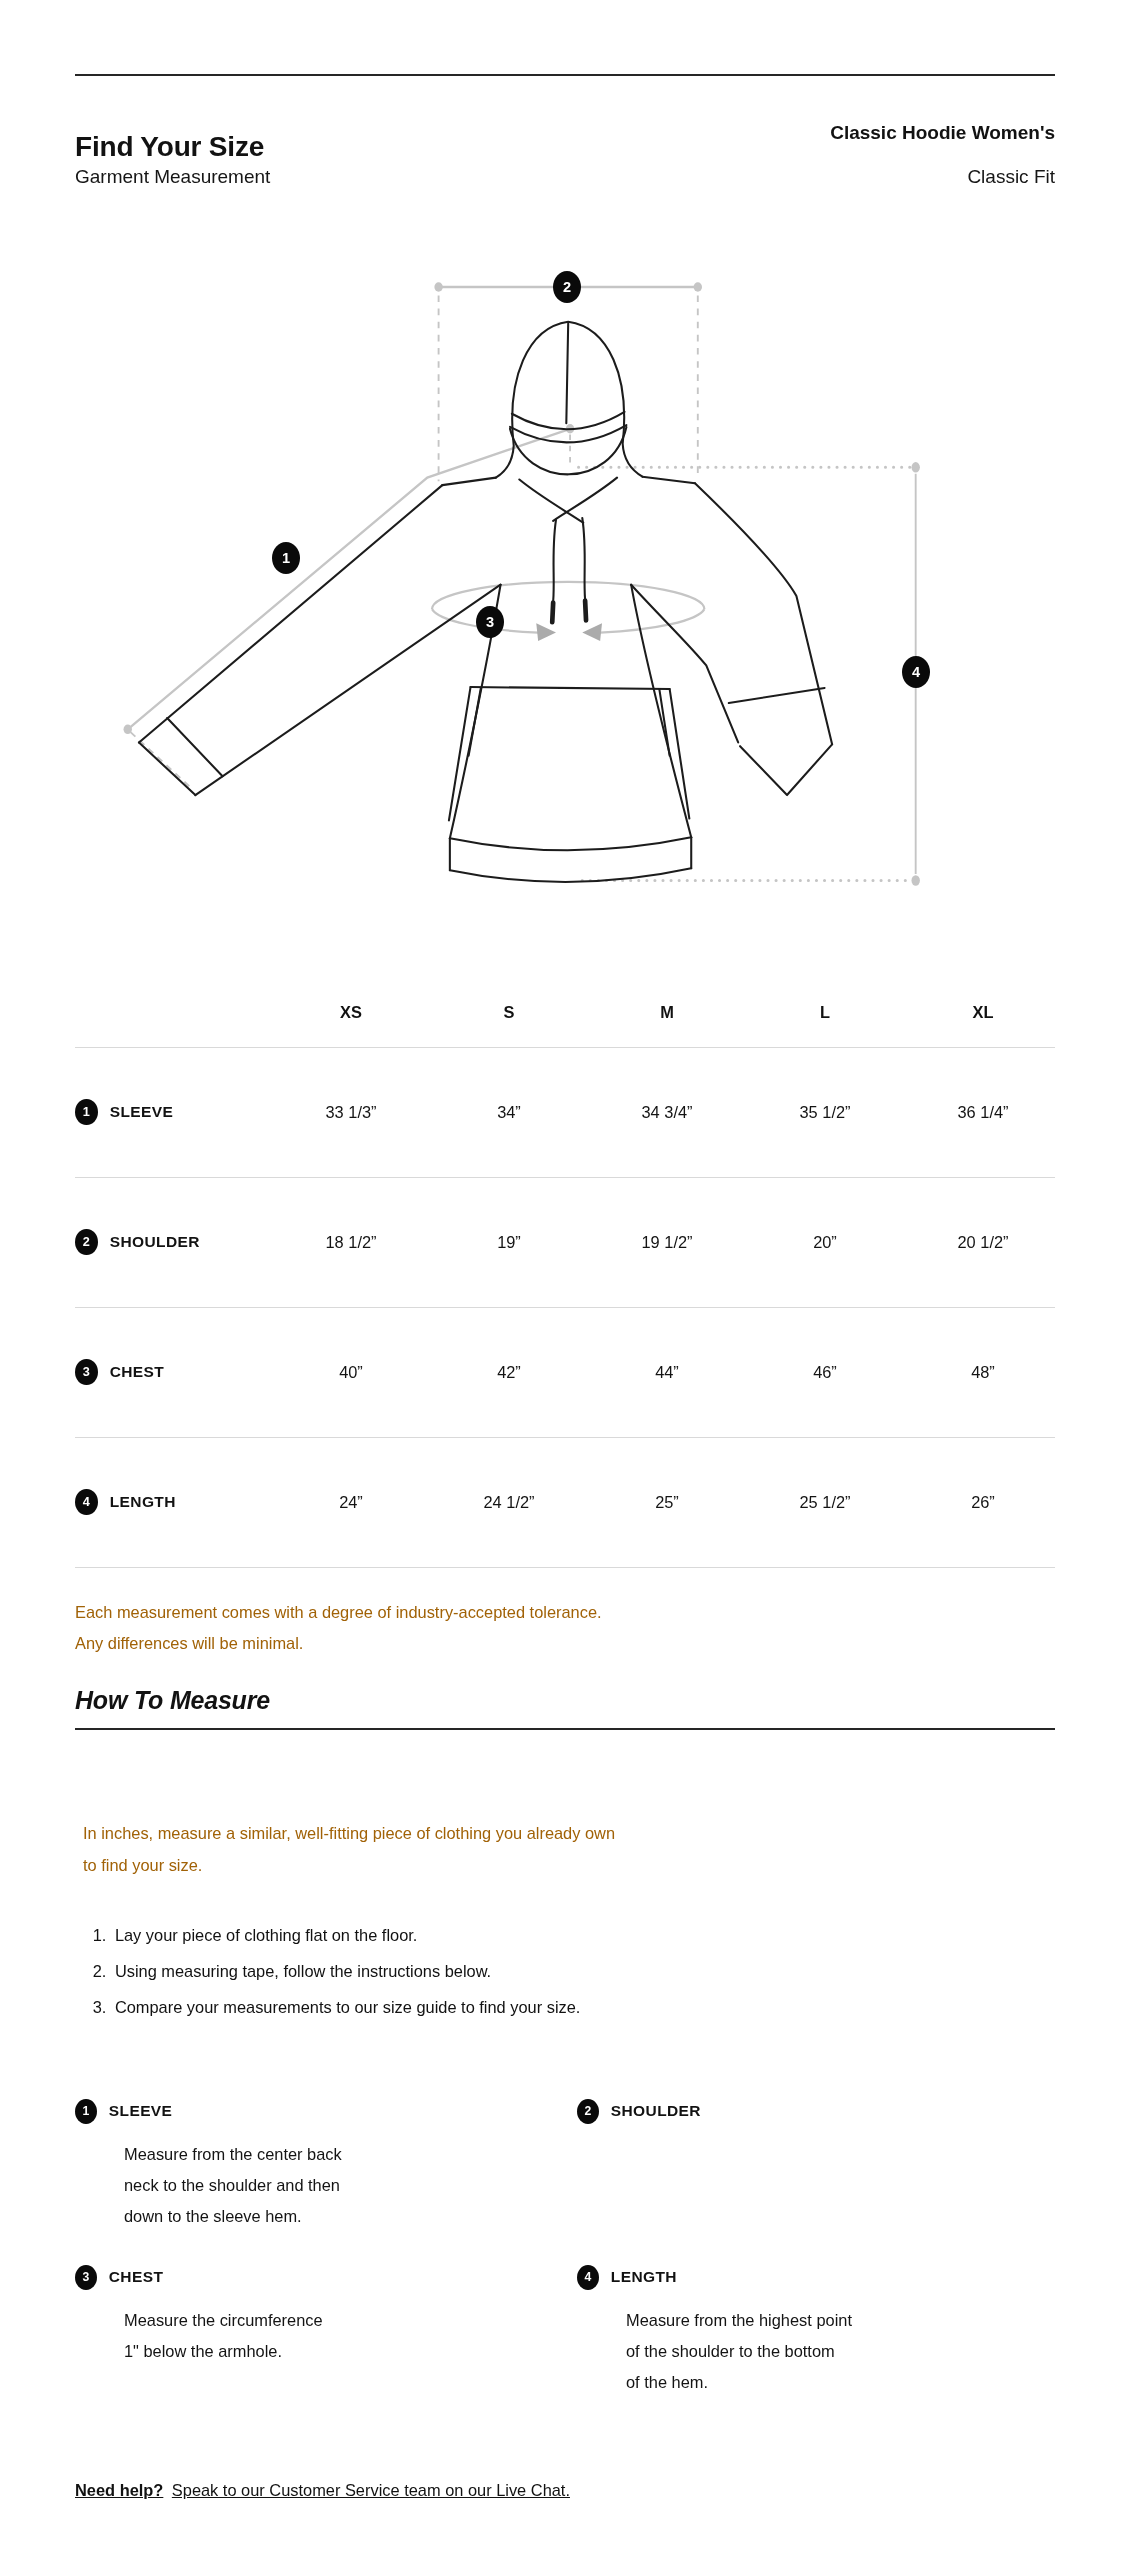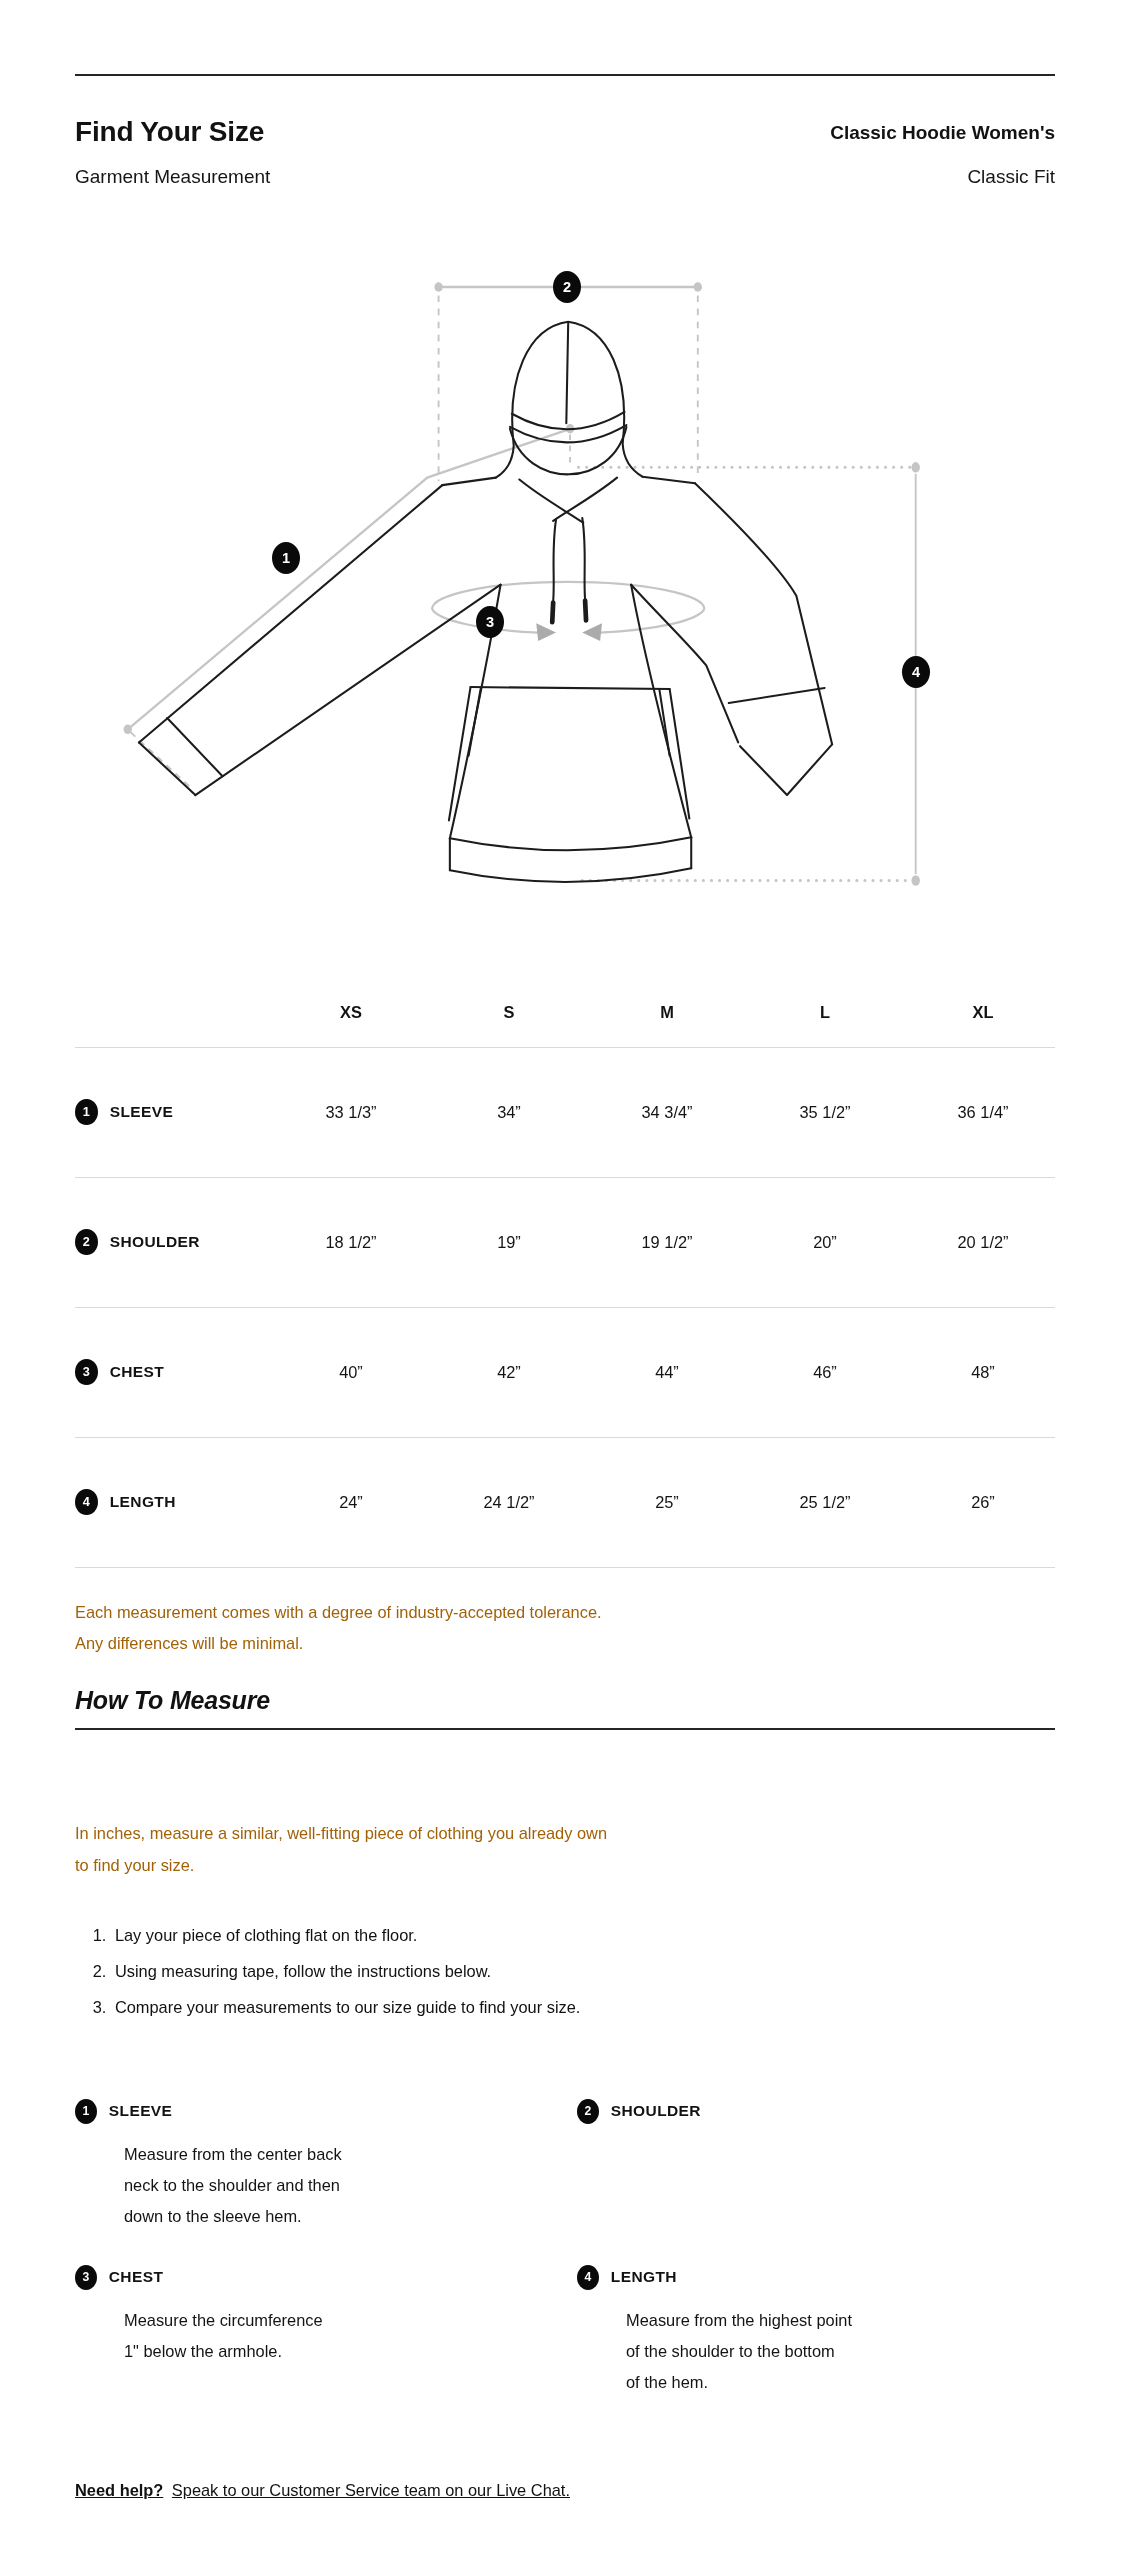--- a/index.html
+++ b/index.html
@@ -35,21 +35,21 @@
   .instr-desc{margin-left:49px;margin-top:12.2px;font-size:16.4px;line-height:31px;color:#141414;}
   .footer{position:absolute;top:2481px;left:75px;font-size:16.4px;text-decoration:underline;}
   .footer b{margin-right:8.5px;font-weight:700;}
 </style>
 </head>
 <body>
 
 <div class="page">
 
   <div class="abs rule" style="top:74px;left:75px;width:980px;"></div>
-  <div class="abs h1" style="top:116px;left:75px;text-align:center;">Find Your Size</div>
+  <div class="abs h1" style="top:131px;left:75px;text-align:center;">Find Your Size</div>
   <div class="abs h1r" style="top:122px;right:72px;">Classic Hoodie Women's</div>
   <div class="abs sub" style="top:166px;left:75px;">Garment Measurement</div>
   <div class="abs sub" style="top:166px;right:72px;">Classic Fit</div>
 
   <svg class="abs" style="top:254px;left:0;" width="1127" height="667" viewBox="0 0 1200 710">
 
     <g stroke="#c5c5c5" fill="none" stroke-width="2.5">
 
       <line x1="467" y1="35" x2="743" y2="35"></line>
       <line x1="467" y1="44" x2="467" y2="242" stroke-width="2" stroke-dasharray="7 7"></line>
@@ -194,21 +194,21 @@
     <div class="t-div"></div>
   </div>
 
   <div class="abs body-text" style="top:1597px;left:75px;">
     <div>Each measurement comes with a degree of industry-accepted tolerance.</div>
     <div>Any differences will be minimal.</div>
   </div>
 
   <div class="abs rule" style="top:1728px;left:75px;width:980px;"></div>
   <div class="abs h2" style="top:1686px;left:75px;font-style:italic;">How To Measure</div>
-  <div class="abs body-text" style="top:1817px;left:75px;line-height:32px;">
+  <div class="abs body-text" style="top:1817px;left:83px;line-height:32px;">
     <div>In inches, measure a similar, well-fitting piece of clothing you already own</div>
     <div>to find your size.</div>
   </div>
 
   <div class="steps">
     <div class="step">
       <span class="step-num">1.</span>
       <span>Lay your piece of clothing flat on the floor.</span>
     </div>
     <div class="step">

